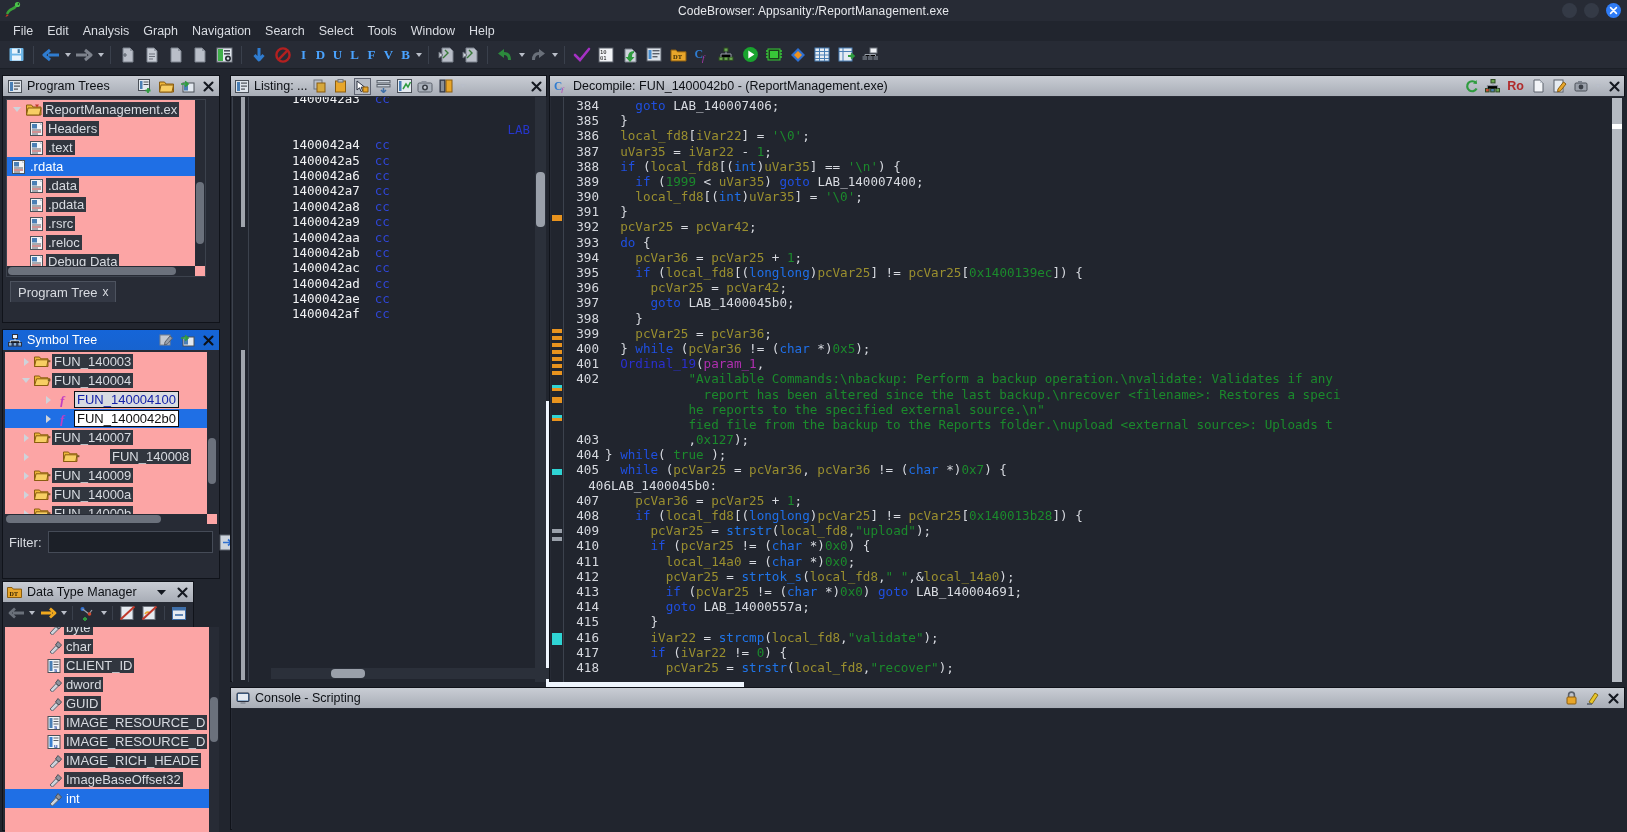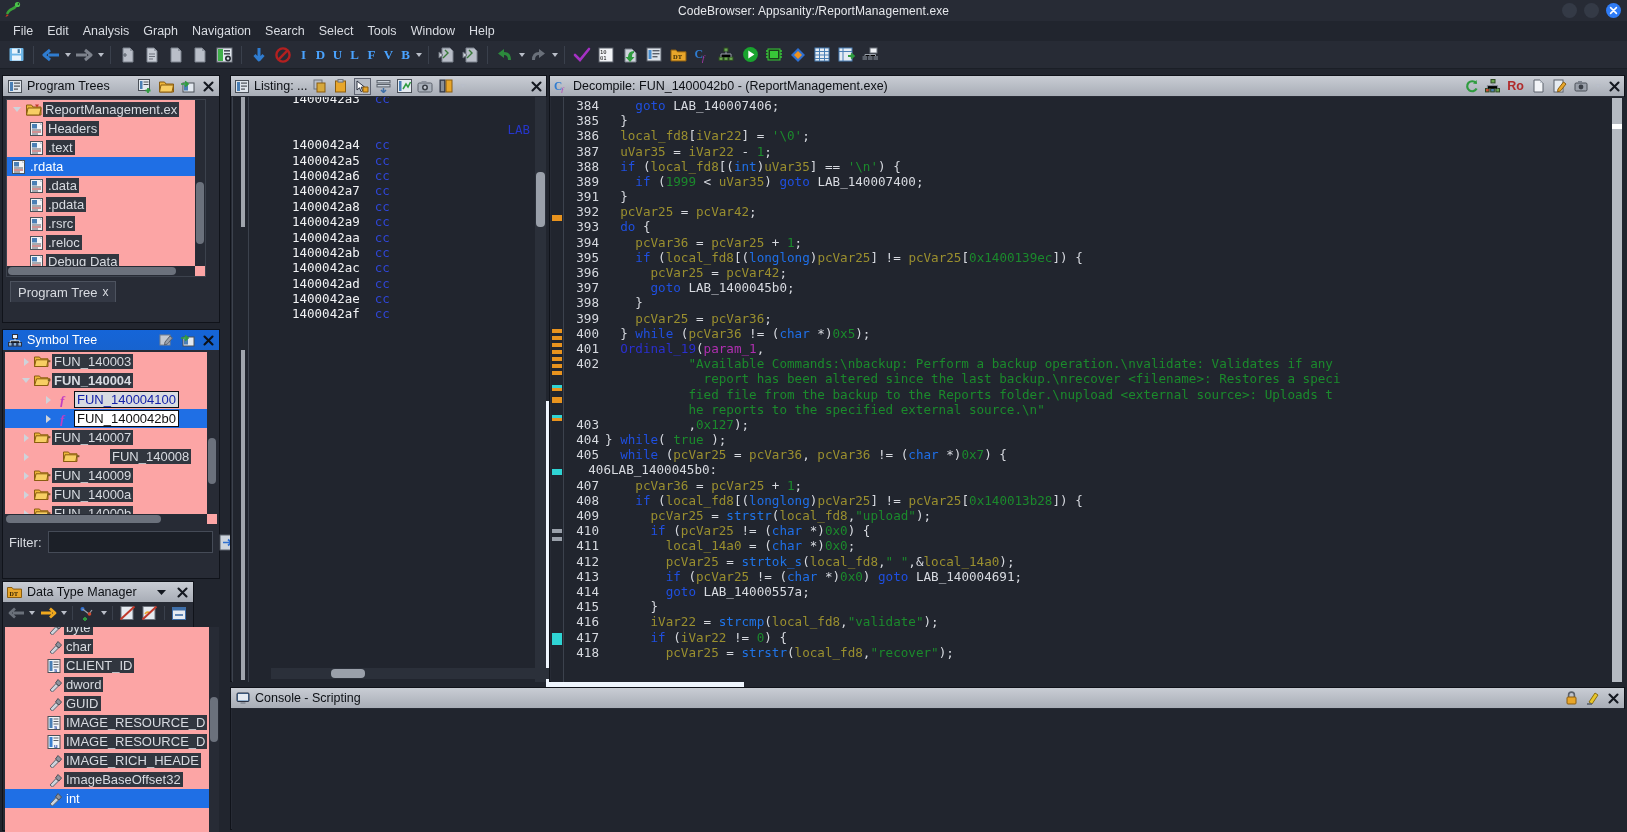--- a/index.html
+++ b/index.html
@@ -577,21 +577,21 @@
               <div class="twist r"></div>
               <div class="ico">
                 <svg width="17" height="13" viewBox="0 0 17 13">
                   <path d="M0.5 2 h5 l1.3 1.8 H14 V11.5 H0.5z" fill="#edb63a" stroke="#8a5d10"></path>
                   <path d="M2 4.8 H14 L12.8 11.5 H0.5z" fill="#f7ce63" stroke="#8a5d10"></path>
                   <rect x="13.8" y="5.2" width="2.6" height="2" fill="#7a5a28"></rect>
                 </svg>
               </div>
               <div class="lbl">FUN_140003</div>
             </div>
-            <div class="trow" style="padding-left: 14px; font-weight: bold;">
+            <div class="trow" style="padding-left: 14px;">
               <div class="twist d"></div>
               <div class="ico">
                 <svg width="17" height="13" viewBox="0 0 17 13">
                   <path d="M0.5 2 h5 l1.3 1.8 H14 V11.5 H0.5z" fill="#edb63a" stroke="#8a5d10"></path>
                   <path d="M2.6 4.8 H16 L13.6 11.5 H0.5z" fill="#f7ce63" stroke="#8a5d10"></path>
                   <rect x="13.8" y="5.2" width="2.6" height="2" fill="#7a5a28"></rect>
                 </svg>
               </div>
               <div class="lbl">FUN_140004</div>
             </div>
@@ -1062,35 +1062,36 @@
           <div class="mk" style="top:536px;height:12px;background:#2fd4d4;"></div>
         </div>
         <div style="position:absolute;left:12px;top:0;width:1px;height:585px;background:#3c424d;"></div>
         <div id="dec-rows" style="position:absolute;left:14px;top:1px;right:8px;">
             <div class="decrow"><span class="lineno">384</span><span class="code"><span class="plain">    </span><span class="kw">goto</span><span class="plain"> LAB_140007406;</span></span></div>
             <div class="decrow"><span class="lineno">385</span><span class="code"><span class="plain">  }</span></span></div>
             <div class="decrow"><span class="lineno">386</span><span class="code"><span class="plain">  </span><span class="var">local_fd8</span><span class="plain">[</span><span class="var">iVar22</span><span class="plain">] = </span><span class="str">'\0'</span><span class="plain">;</span></span></div>
             <div class="decrow"><span class="lineno">387</span><span class="code"><span class="plain">  </span><span class="var">uVar35</span><span class="plain"> = </span><span class="var">iVar22</span><span class="plain"> - </span><span class="num">1</span><span class="plain">;</span></span></div>
             <div class="decrow"><span class="lineno">388</span><span class="code"><span class="plain">  </span><span class="kw">if</span><span class="plain"> (</span><span class="var">local_fd8</span><span class="plain">[(</span><span class="ty">int</span><span class="plain">)</span><span class="var">uVar35</span><span class="plain">] == </span><span class="str">'\n'</span><span class="plain">) {</span></span></div>
             <div class="decrow"><span class="lineno">389</span><span class="code"><span class="plain">    </span><span class="kw">if</span><span class="plain"> (</span><span class="num">1999</span><span class="plain"> &lt; </span><span class="var">uVar35</span><span class="plain">) </span><span class="kw">goto</span><span class="plain"> LAB_140007400;</span></span></div>
+            <div class="decrow"><span class="lineno">390</span><span class="code"><span class="plain">    </span><span class="var">local_fd8</span><span class="plain">[(</span><span class="ty">int</span><span class="plain">)</span><span class="var">uVar35</span><span class="plain">] = </span><span class="str">'\0'</span><span class="plain">;</span></span></div>
             <div class="decrow"><span class="lineno">391</span><span class="code"><span class="plain">  }</span></span></div>
             <div class="decrow"><span class="lineno">392</span><span class="code"><span class="plain">  </span><span class="var">pcVar25</span><span class="plain"> = </span><span class="var">pcVar42</span><span class="plain">;</span></span></div>
             <div class="decrow"><span class="lineno">393</span><span class="code"><span class="plain">  </span><span class="kw">do</span><span class="plain"> {</span></span></div>
             <div class="decrow"><span class="lineno">394</span><span class="code"><span class="plain">    </span><span class="var">pcVar36</span><span class="plain"> = </span><span class="var">pcVar25</span><span class="plain"> + </span><span class="num">1</span><span class="plain">;</span></span></div>
             <div class="decrow"><span class="lineno">395</span><span class="code"><span class="plain">    </span><span class="kw">if</span><span class="plain"> (</span><span class="var">local_fd8</span><span class="plain">[(</span><span class="ty">longlong</span><span class="plain">)</span><span class="var">pcVar25</span><span class="plain">] != </span><span class="var">pcVar25</span><span class="plain">[</span><span class="num">0x1400139ec</span><span class="plain">]) {</span></span></div>
             <div class="decrow"><span class="lineno">396</span><span class="code"><span class="plain">      </span><span class="var">pcVar25</span><span class="plain"> = </span><span class="var">pcVar42</span><span class="plain">;</span></span></div>
             <div class="decrow"><span class="lineno">397</span><span class="code"><span class="plain">      </span><span class="kw">goto</span><span class="plain"> LAB_1400045b0;</span></span></div>
             <div class="decrow"><span class="lineno">398</span><span class="code"><span class="plain">    }</span></span></div>
             <div class="decrow"><span class="lineno">399</span><span class="code"><span class="plain">    </span><span class="var">pcVar25</span><span class="plain"> = </span><span class="var">pcVar36</span><span class="plain">;</span></span></div>
             <div class="decrow"><span class="lineno">400</span><span class="code"><span class="plain">  } </span><span class="kw">while</span><span class="plain"> (</span><span class="var">pcVar36</span><span class="plain"> != (</span><span class="ty">char</span><span class="plain"> *)</span><span class="num">0x5</span><span class="plain">);</span></span></div>
             <div class="decrow"><span class="lineno">401</span><span class="code"><span class="plain">  </span><span class="ordinal">Ordinal_19</span><span class="plain">(</span><span class="param">param_1</span><span class="plain">,</span></span></div>
             <div class="decrow"><span class="lineno">402</span><span class="code"><span class="plain">           </span><span class="str">"Available Commands:\nbackup: Perform a backup operation.\nvalidate: Validates if any</span></span></div>
             <div class="decrow"><span class="lineno"></span><span class="code"><span class="plain">            </span><span class="str"> report has been altered since the last backup.\nrecover &lt;filename&gt;: Restores a speci</span></span></div>
+            <div class="decrow"><span class="lineno"></span><span class="code"><span class="plain">           </span><span class="str">he reports to the specified external source.\n"</span></span></div>
             <div class="decrow"><span class="lineno"></span><span class="code"><span class="plain">           </span><span class="str">fied file from the backup to the Reports folder.\nupload &lt;external source&gt;: Uploads t</span></span></div>
-            <div class="decrow"><span class="lineno"></span><span class="code"><span class="plain">           </span><span class="str">he reports to the specified external source.\n"</span></span></div>
             <div class="decrow"><span class="lineno">403</span><span class="code"><span class="plain">           ,</span><span class="num">0x127</span><span class="plain">);</span></span></div>
             <div class="decrow"><span class="lineno">404</span><span class="code"><span class="plain">} </span><span class="kw">while</span><span class="plain">( </span><span class="num">true</span><span class="plain"> );</span></span></div>
             <div class="decrow"><span class="lineno">405</span><span class="code"><span class="plain">  </span><span class="kw">while</span><span class="plain"> (</span><span class="var">pcVar25</span><span class="plain"> = </span><span class="var">pcVar36</span><span class="plain">, </span><span class="var">pcVar36</span><span class="plain"> != (</span><span class="ty">char</span><span class="plain"> *)</span><span class="num">0x7</span><span class="plain">) {</span></span></div>
             <div class="decrow"><span class="lineno" style="padding-right: 0px; width: 46px;">406</span><span class="code"><span class="plain">LAB_1400045b0:</span></span></div>
             <div class="decrow"><span class="lineno">407</span><span class="code"><span class="plain">    </span><span class="var">pcVar36</span><span class="plain"> = </span><span class="var">pcVar25</span><span class="plain"> + </span><span class="num">1</span><span class="plain">;</span></span></div>
             <div class="decrow"><span class="lineno">408</span><span class="code"><span class="plain">    </span><span class="kw">if</span><span class="plain"> (</span><span class="var">local_fd8</span><span class="plain">[(</span><span class="ty">longlong</span><span class="plain">)</span><span class="var">pcVar25</span><span class="plain">] != </span><span class="var">pcVar25</span><span class="plain">[</span><span class="num">0x140013b28</span><span class="plain">]) {</span></span></div>
             <div class="decrow"><span class="lineno">409</span><span class="code"><span class="plain">      </span><span class="var">pcVar25</span><span class="plain"> = </span><span class="fn">strstr</span><span class="plain">(</span><span class="var">local_fd8</span><span class="plain">,</span><span class="str">"upload"</span><span class="plain">);</span></span></div>
             <div class="decrow"><span class="lineno">410</span><span class="code"><span class="plain">      </span><span class="kw">if</span><span class="plain"> (</span><span class="var">pcVar25</span><span class="plain"> != (</span><span class="ty">char</span><span class="plain"> *)</span><span class="num">0x0</span><span class="plain">) {</span></span></div>
             <div class="decrow"><span class="lineno">411</span><span class="code"><span class="plain">        </span><span class="var">local_14a0</span><span class="plain"> = (</span><span class="ty">char</span><span class="plain"> *)</span><span class="num">0x0</span><span class="plain">;</span></span></div>
             <div class="decrow"><span class="lineno">412</span><span class="code"><span class="plain">        </span><span class="var">pcVar25</span><span class="plain"> = </span><span class="fn">strtok_s</span><span class="plain">(</span><span class="var">local_fd8</span><span class="plain">,</span><span class="str">" "</span><span class="plain">,&amp;</span><span class="var">local_14a0</span><span class="plain">);</span></span></div>

